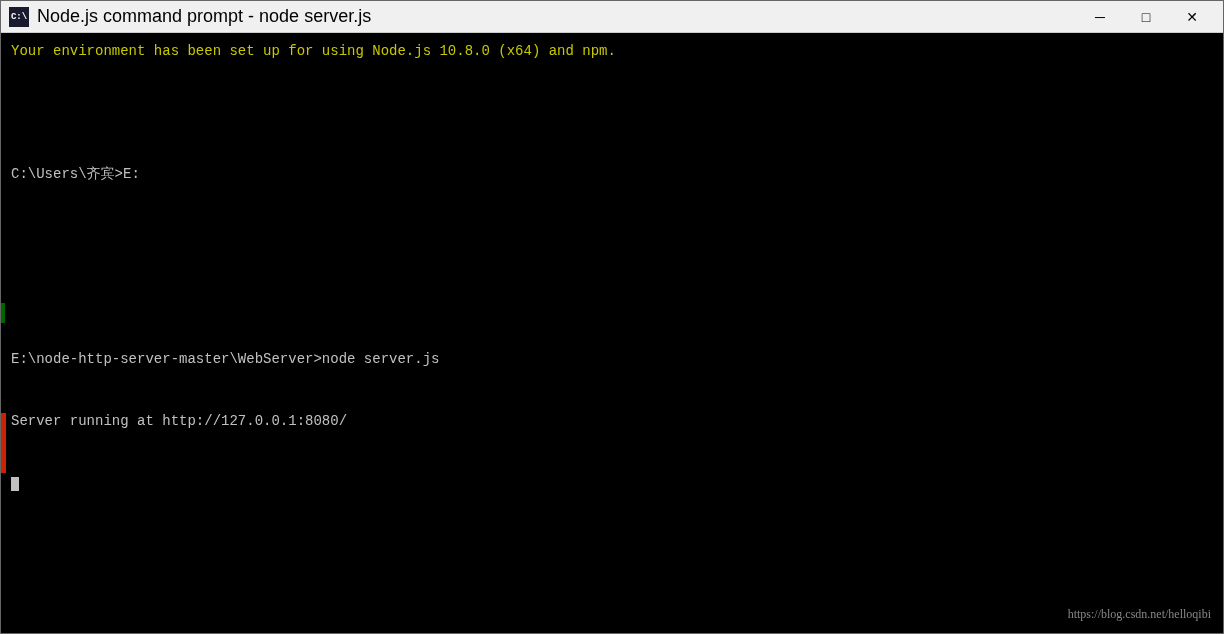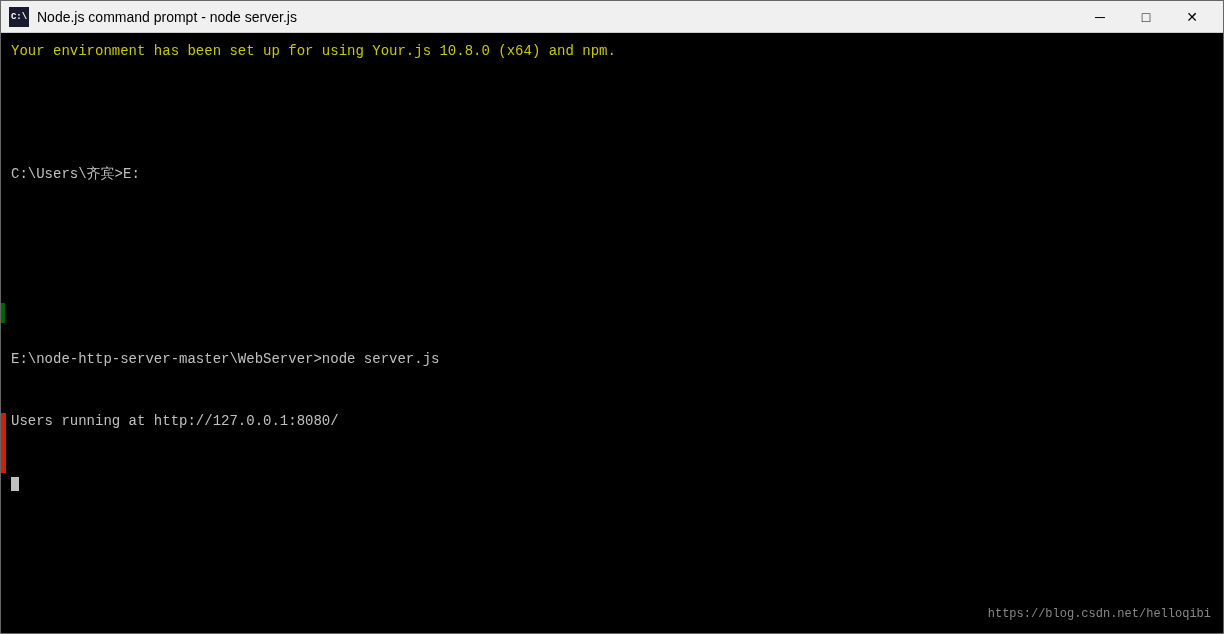--- a/index.html
+++ b/index.html
@@ -44,21 +44,21 @@
       justify-content: center;
       font-size: 10px;
       color: #fff;
       font-weight: bold;
       flex-shrink: 0;
     }
 
     .title-bar-text {
       flex: 1;
       font-family: 'Segoe UI', Arial, sans-serif;
-      font-size: 14px;
+      font-size: 18px;
       color: #000;
     }
 
     .title-bar-controls {
       display: flex;
       gap: 0;
     }
 
     .title-bar-btn {
       width: 46px;
@@ -105,21 +105,21 @@
       height: 14px;
       background: #c0c0c0;
       vertical-align: text-bottom;
     }
 
     .watermark {
       position: absolute;
       bottom: 10px;
       right: 12px;
       color: #888;
-      font-family: Liberation Mono, monospace;
+      font-family: Liberation Serif, serif;
       font-size: 12px;
     }
 
     
     .left-bar-red {
       position: absolute;
       left: 0;
       top: 380px;
       width: 5px;
       height: 60px;
@@ -149,24 +149,24 @@
       <button class="title-bar-btn">─</button>
       <button class="title-bar-btn">□</button>
       <button class="title-bar-btn close">✕</button>
     </div>
   </div>
 
   <div class="terminal-body">
     <div class="left-bar-green"></div>
     <div class="left-bar-red"></div>
 
-    <div class="line line-yellow">Your environment has been set up for using Your.js 10.8.0 (x64) and npm.</div>
+    <div class="line line-yellow">Your environment has been set up for using Node.js 10.8.0 (x64) and npm.</div>
     <div class="line line-white">&nbsp;</div>
     <div class="line line-white">C:\Users\齐宾&gt;E:</div>
     <div class="line line-white">&nbsp;</div>
     <div class="line line-white">&nbsp;</div>
     <div class="line line-white">E:\node-http-server-master\WebServer&gt;node server.js</div>
-    <div class="line line-white">Users running at http://127.0.0.1:8080/</div>
+    <div class="line line-white">Server running at http://127.0.0.1:8080/</div>
     <div class="line line-white"><span class="cursor"></span></div>
 
     <div class="watermark">https://blog.csdn.net/helloqibi</div>
   </div>
 </div>
 
 </body></html>

